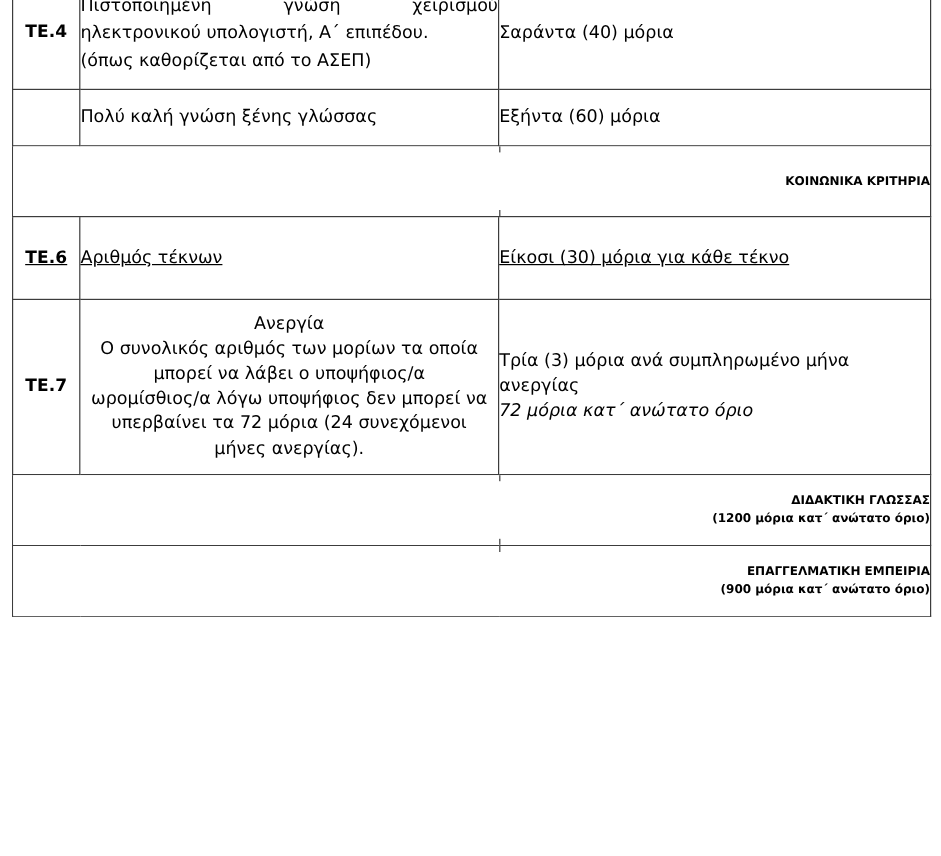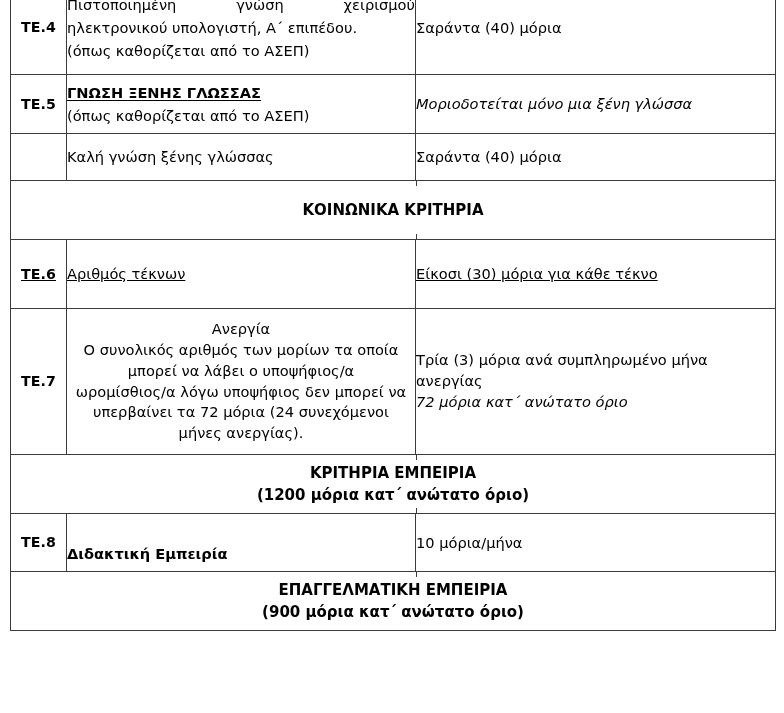--- a/index.html
+++ b/index.html
@@ -84,23 +84,23 @@
   .u-italic    { font-style: italic; }
 
   
   .block-tight {
     margin: 0;
     line-height: 1.42;
   }
 
   
   .cell-section {
-    text-align: center;
+    text-align: right;
     font-weight: bold;
-    font-size: 15px;
+    font-size: 10px;
     padding: 10px 4px 10px 4px;
     line-height: 1.5;
     position: relative;
   }
   
   .cell-section .stub-top,
   .cell-section .stub-bottom {
     position: absolute;
     left: 405px;
     width: 1px;
@@ -150,40 +150,28 @@
         <td class="cell-desc">
           <p class="p-justify">
             <span class="jline">Πιστοποιημένη γνώση χειρισμού</span>
             <span>ηλεκτρονικού υπολογιστή,  Α΄ επιπέδου.</span><br>
             <span>(όπως καθορίζεται από το ΑΣΕΠ)</span>
           </p>
         </td>
         <td class="cell-pts">Σαράντα (40) μόρια</td>
       </tr>
 
-      <tr class="r-te5">
-        <td class="cell-code">ΤΕ.5</td>
-        <td class="cell-desc">
-          <p class="p-plain">
-            <span class="u-bold u-underline">ΓΝΩΣΗ ΞΕΝΗΣ ΓΛΩΣΣΑΣ</span><br>
-            <span>(όπως καθορίζεται από το ΑΣΕΠ)</span>
-          </p>
-        </td>
-        <td class="cell-pts">
-          <span class="u-italic">Μοριοδοτείται μόνο μια ξένη γλώσσα</span>
-        </td>
-      </tr>
-
 
 
       <tr class="r-lang">
         <td class="cell-code"></td>
-        <td class="cell-desc">Καλή γνώση ξένης γλώσσας</td>
-        <td class="cell-pts">Σαράντα (40) μόρια</td>
-      </tr>
+        <td class="cell-desc">Πολύ καλή γνώση ξένης γλώσσας</td>
+        <td class="cell-pts">Εξήντα (60) μόρια</td>
+      </tr>
+
 
       <tr class="r-sec">
         <td class="cell-section" colspan="3">
           <span class="stub-top"></span>
           <span class="section-line">ΚΟΙΝΩΝΙΚΑ ΚΡΙΤΗΡΙΑ</span>
           <span class="stub-bottom"></span>
         </td>
       </tr>
 
       <tr class="r-te6">
@@ -209,33 +197,26 @@
             <span>Τρία (3) μόρια ανά συμπληρωμένο μήνα</span><br>
             <span>ανεργίας</span><br>
             <span class="u-italic">72 μόρια κατ΄ ανώτατο όριο</span>
           </p>
         </td>
       </tr>
 
       <tr class="r-sec">
         <td class="cell-section" colspan="3">
           <span class="stub-top"></span>
-          <span class="section-line">ΚΡΙΤΗΡΙΑ ΕΜΠΕΙΡΙΑ</span>
+          <span class="section-line">ΔΙΔΑΚΤΙΚΗ ΓΛΩΣΣΑΣ</span>
           <span class="section-line">(1200 μόρια κατ΄ ανώτατο όριο)</span>
           <span class="stub-bottom"></span>
         </td>
       </tr>
 
-      <tr class="r-te8">
-        <td class="cell-code">ΤΕ.8</td>
-        <td class="cell-desc align-bottom">
-          <p class="p-plain">Διδακτική  Εμπειρία</p>
-        </td>
-        <td class="cell-pts">10 μόρια/μήνα</td>
-      </tr>
 
       <tr class="r-sec">
         <td class="cell-section" colspan="3">
           <span class="stub-top"></span>
           <span class="section-line">ΕΠΑΓΓΕΛΜΑΤΙΚΗ ΕΜΠΕΙΡΙΑ</span>
           <span class="section-line">(900 μόρια κατ΄ ανώτατο όριο)</span>
         </td>
       </tr>
 
     </tbody>

